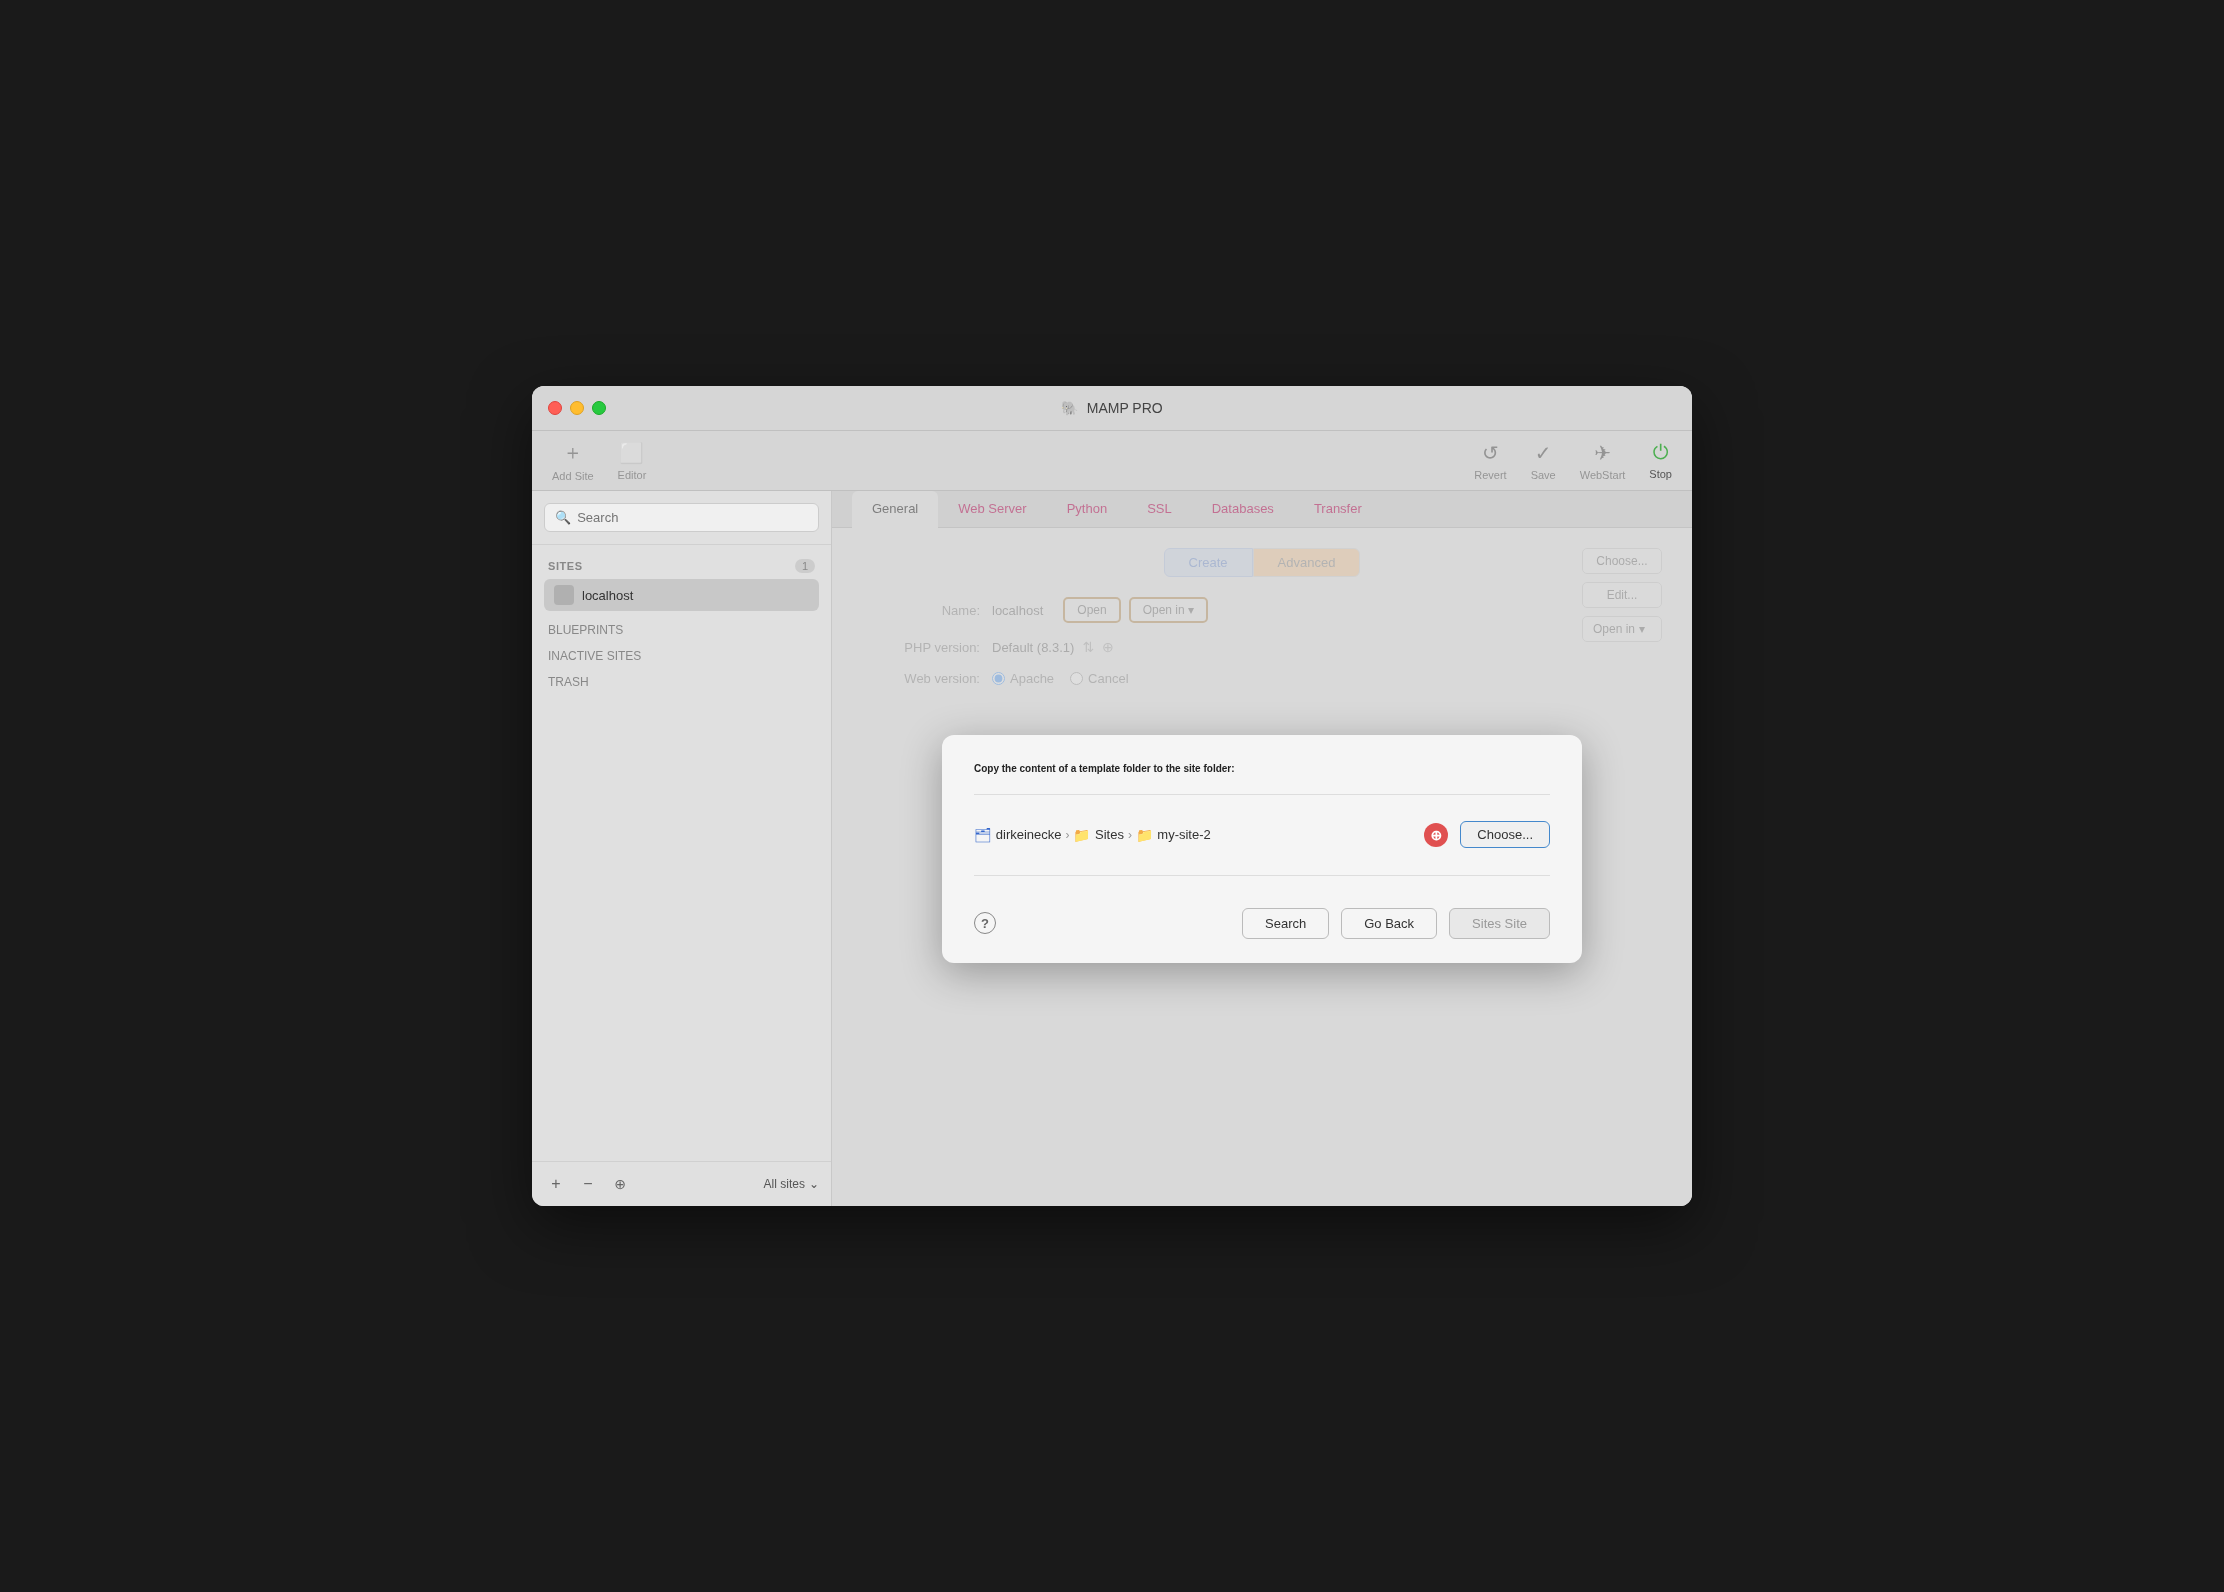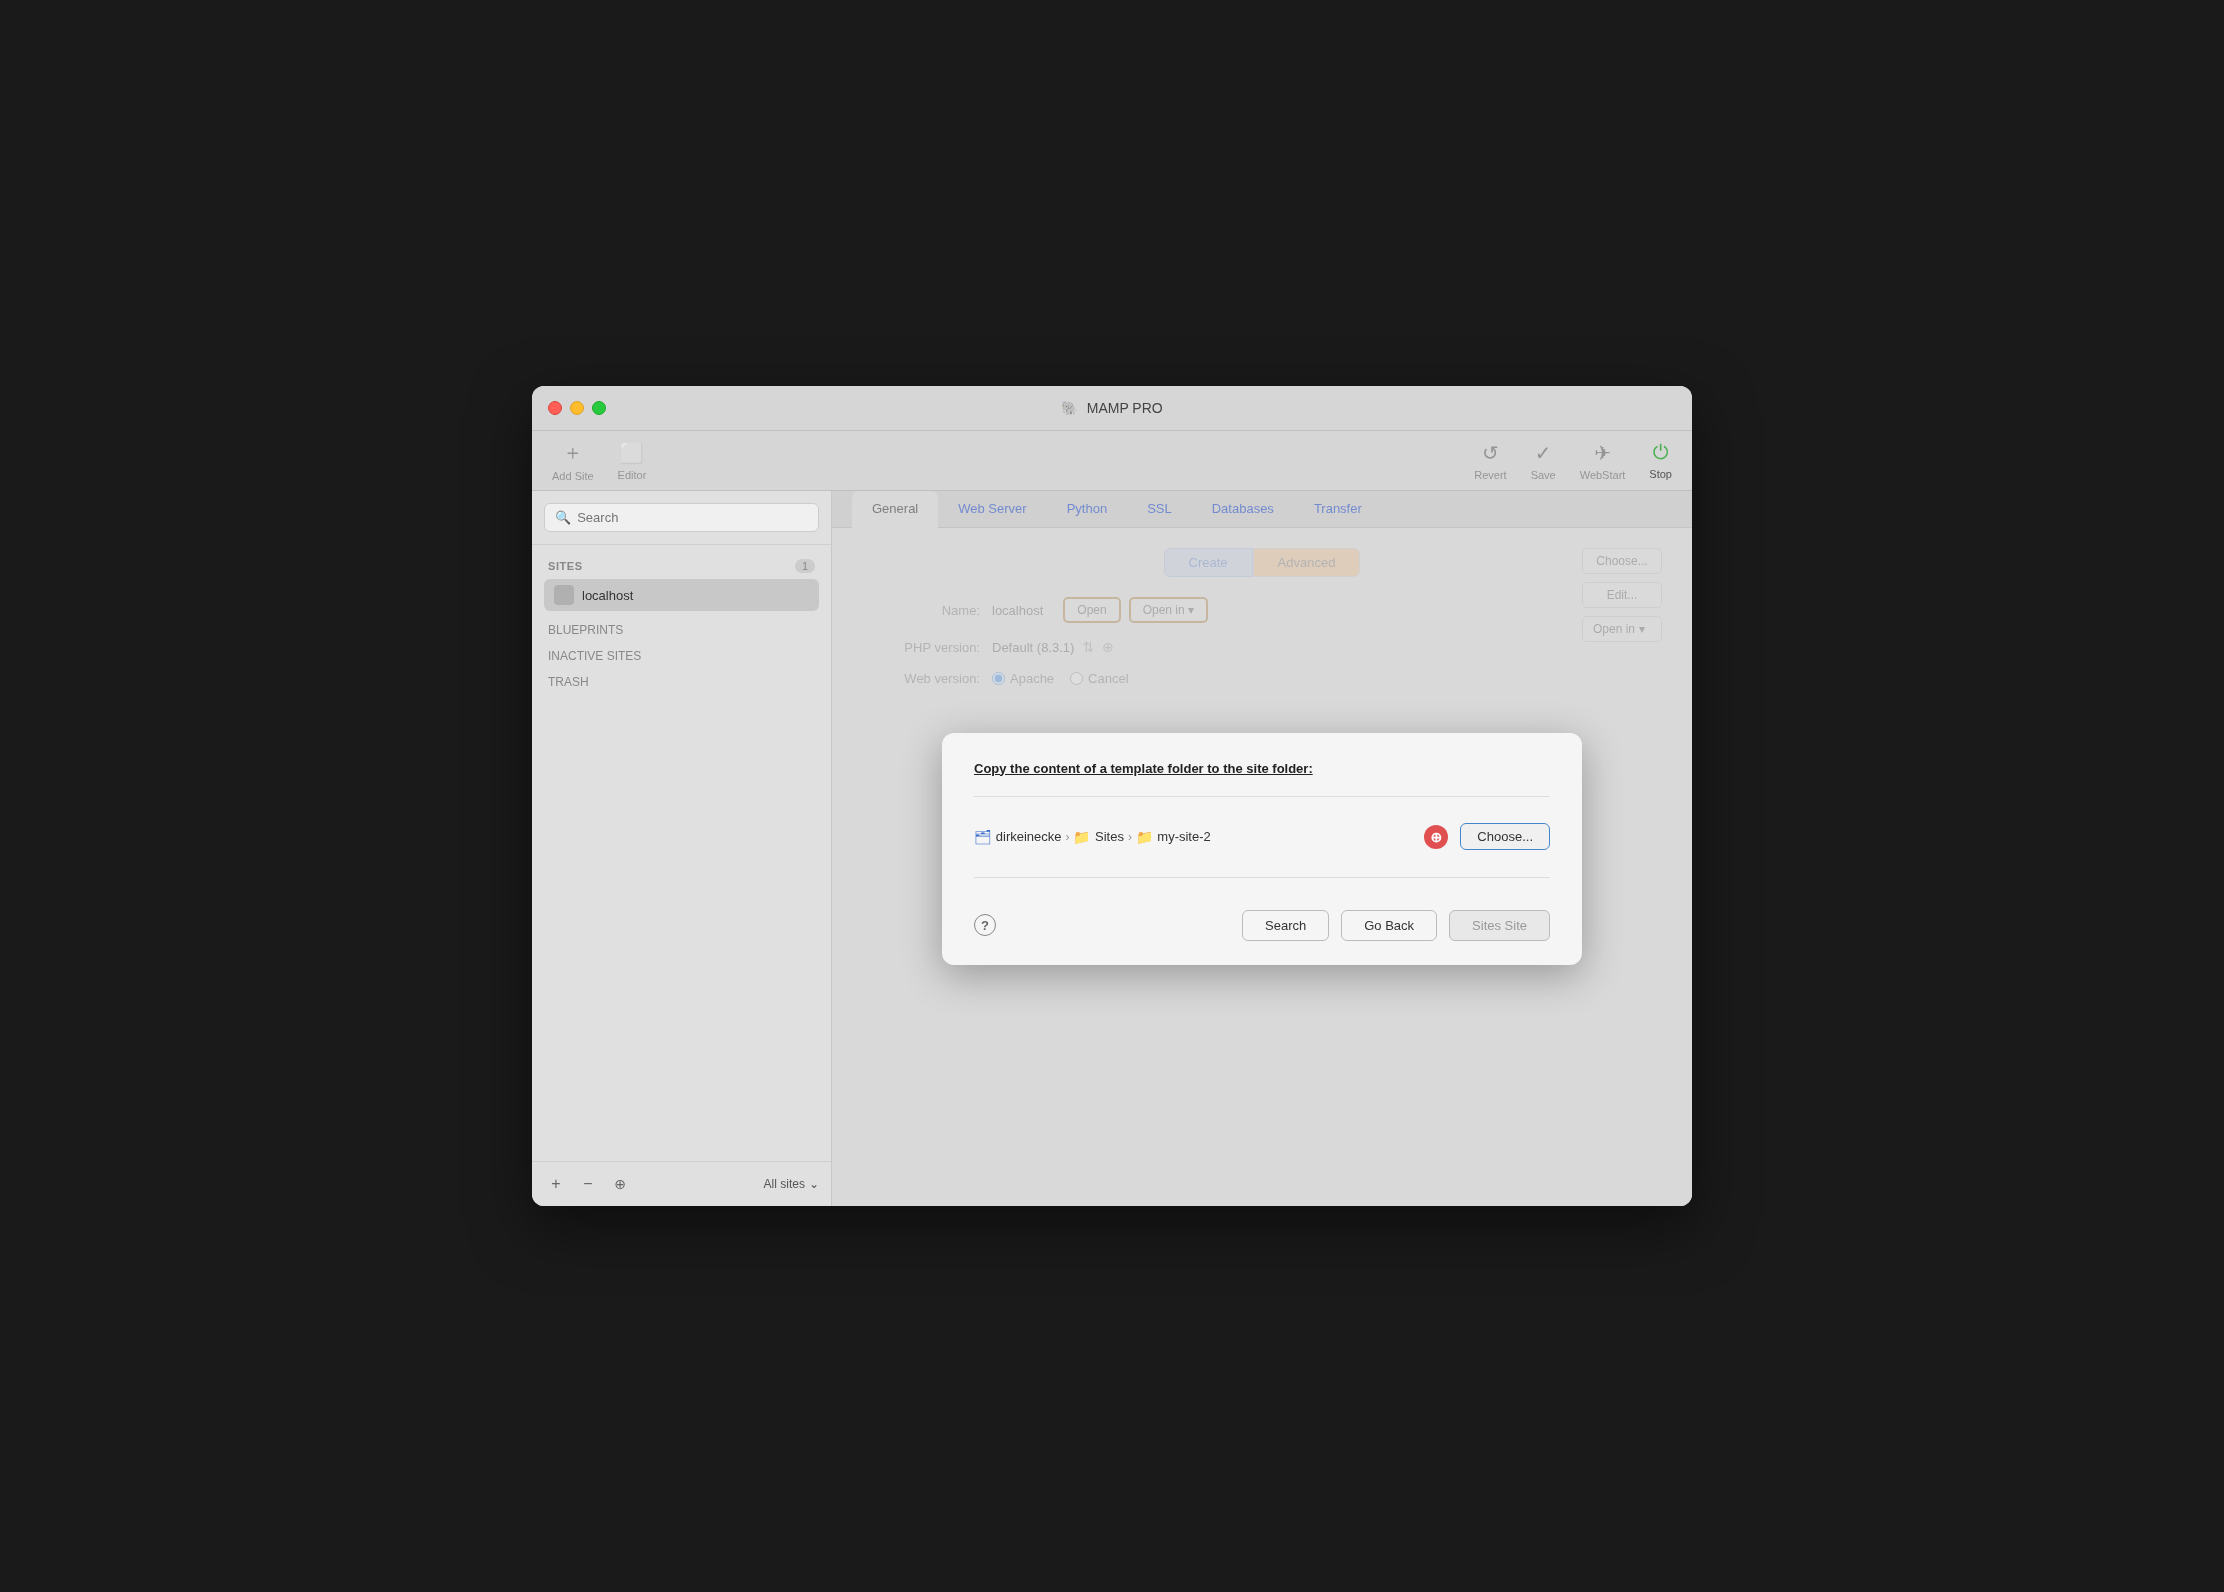--- a/index.html
+++ b/index.html
@@ -211,21 +211,21 @@
     }
     .tab-bar {
       display: flex;
       background: #d8d8d8;
       border-bottom: 1px solid #c0c0c0;
       padding: 0 20px;
     }
     .tab {
       padding: 10px 20px;
       font-size: 13px;
-      color: #1d4ed8;
+      color: #be185d;
       cursor: pointer;
       border-bottom: 2px solid transparent;
       margin-bottom: -1px;
     }
     .tab.active {
       color: #333;
       background: #ebebeb;
       border-radius: 6px 6px 0 0;
     }
     .content-area {
@@ -331,25 +331,24 @@
       background: #f5f5f5;
       border-radius: 12px;
       width: 640px;
       box-shadow: 0 10px 40px rgba(0,0,0,0.3);
       overflow: hidden;
     }
     .dialog-content {
       padding: 28px 32px 0;
     }
     .dialog-title {
-      font-size: 13px;
+      font-size: 10px;
       font-weight: 600;
       color: #222;
       margin-bottom: 20px;
-      text-decoration: underline;
     }
     .dialog-divider {
       height: 1px;
       background: #ddd;
       margin: 16px 0;
     }
     .path-row {
       display: flex;
       align-items: center;
       gap: 0;

